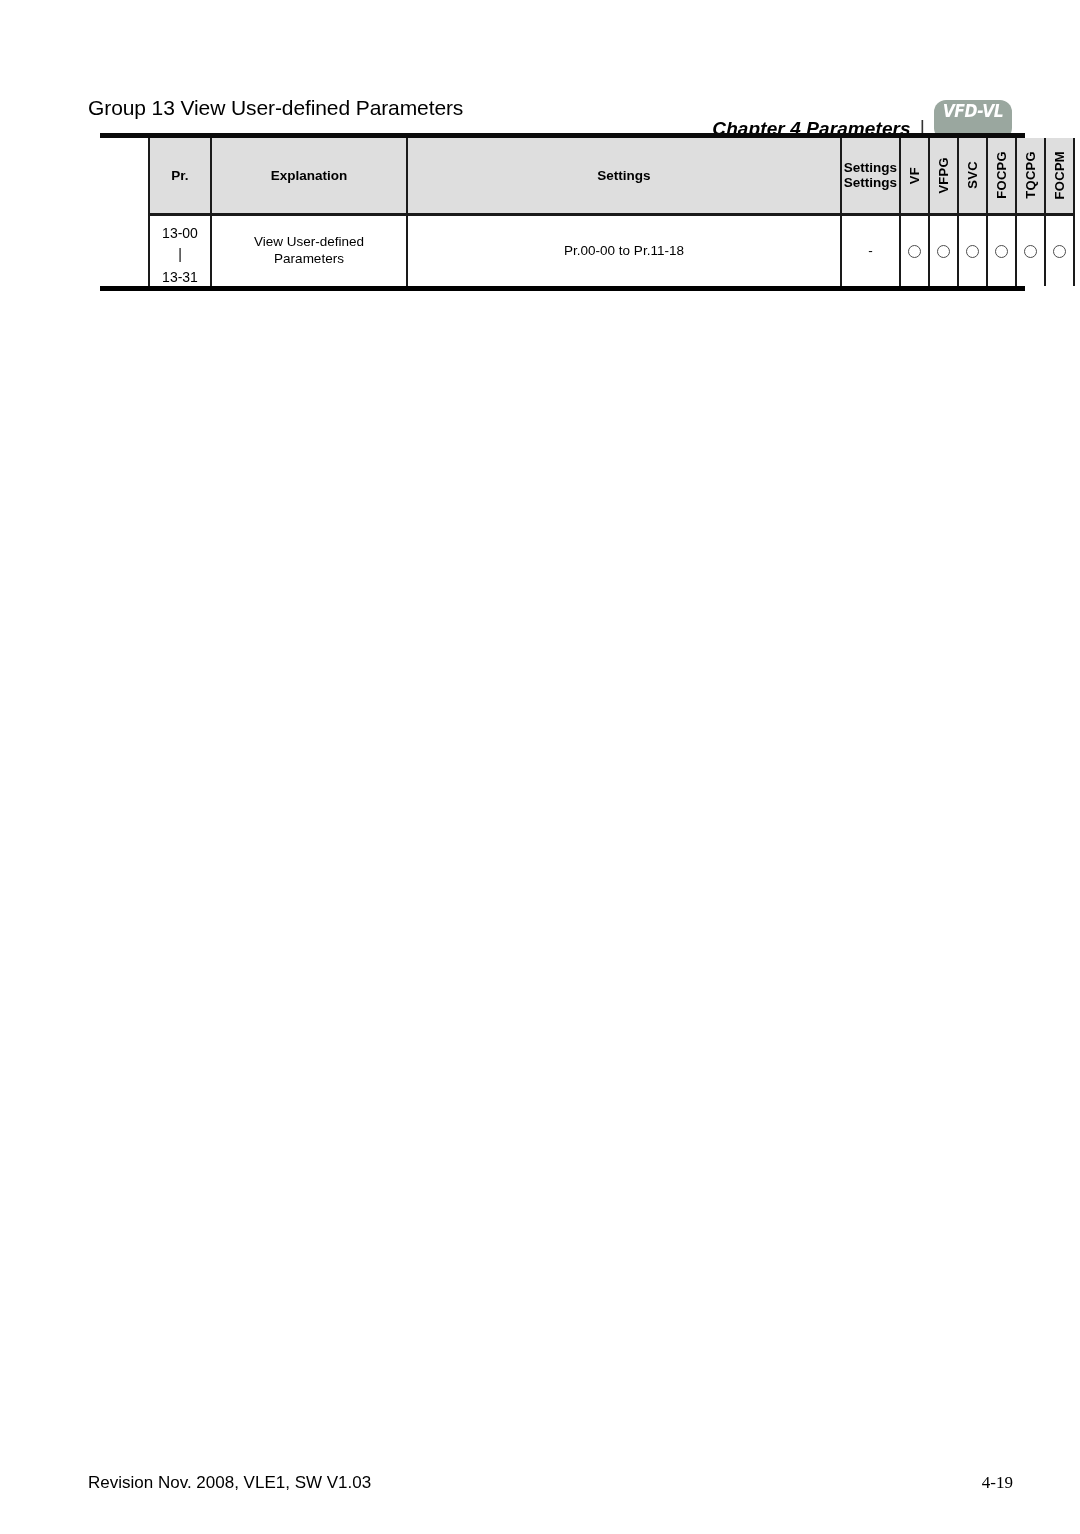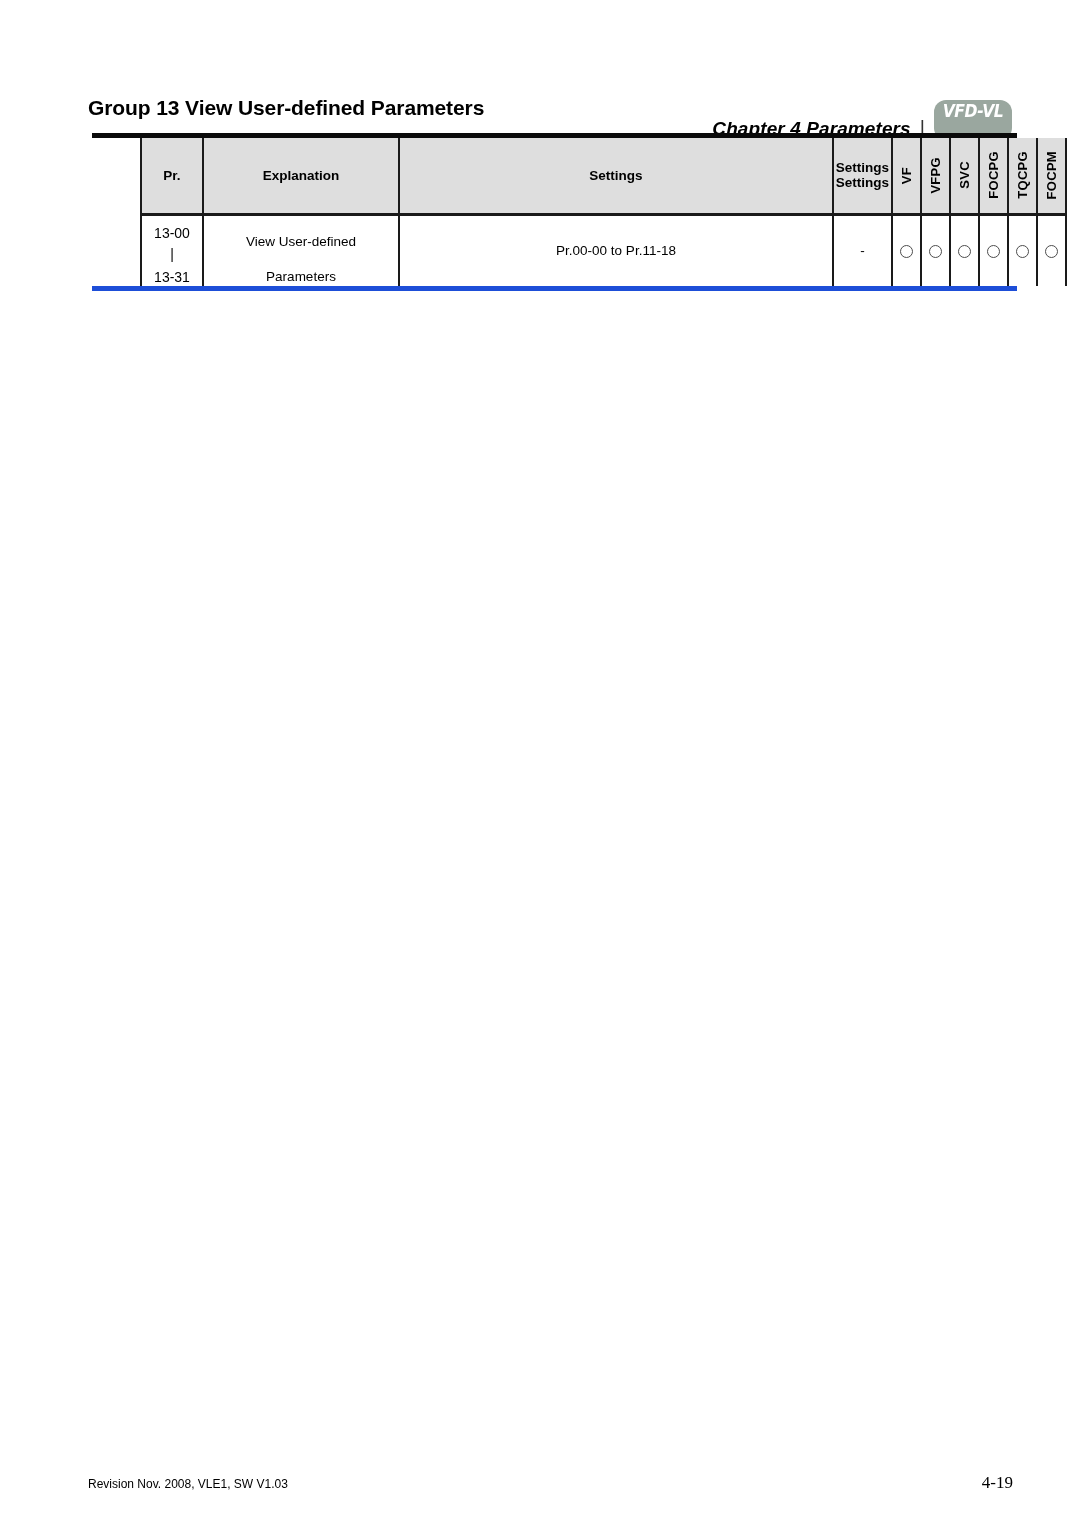--- a/index.html
+++ b/index.html
@@ -62,33 +62,33 @@
     display: inline-block;
     transform: scaleX(0.92);
   }
 
   
   .group-title {
     position: absolute;
     top: 96px;
     left: 88px;
     font-size: 21px;
-    font-weight: bold;
+    font-weight: normal;
     letter-spacing: -0.1px;
     white-space: nowrap;
   }
 
   
   .param-table-wrap {
     position: absolute;
     top: 133px;
-    left: 92px;
+    left: 100px;
     width: 925px;
     border-top: 5px solid #0a0a0a;
-    border-bottom: 5px solid #1d4ed8;
+    border-bottom: 5px solid #000000;
     box-sizing: border-box;
     padding-left: 48px;
   }
   table.param-table {
     border-collapse: collapse;
     width: 925px;
     table-layout: fixed;
   }
   table.param-table td,
   table.param-table th {
@@ -162,21 +162,21 @@
     font-size: 14px;
     margin: 7px 0 7px 0;
     line-height: 1;
   }
   td.td-expl {
     text-align: left;
     padding: 0 0 0 8px;
     line-height: 1.25;
     font-size: 14px;
   }
-  td.td-expl .expl-line { display: block; white-space: nowrap; margin-top: 18px; }
+  td.td-expl .expl-line { display: block; white-space: nowrap; }
   td.td-set {
     text-align: left;
     padding: 0 0 0 9px;
     font-size: 14px;
     margin-top: 37px;
   }
   td.td-factory {
     text-align: center;
     font-size: 14px;
   }
@@ -197,21 +197,21 @@
   .page-footer {
     position: absolute;
     left: 88px;
     top: 1473px;
     width: 925px;
     display: flex;
     align-items: baseline;
     justify-content: space-between;
   }
   .footer-rev {
-    font-size: 12px;
+    font-size: 17px;
     white-space: nowrap;
   }
   .footer-page {
     font-size: 17px;
     white-space: nowrap;
     font-family: Liberation Serif, serif;
   }
 </style>
 </head>
 <body>

